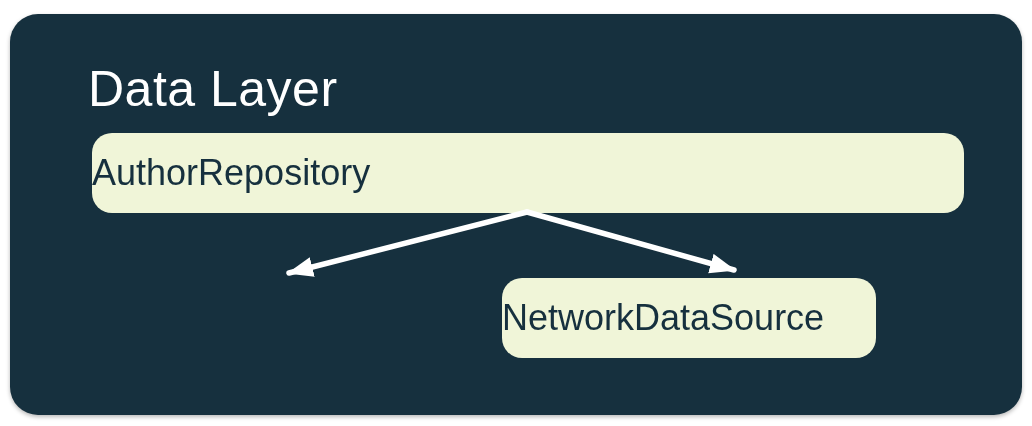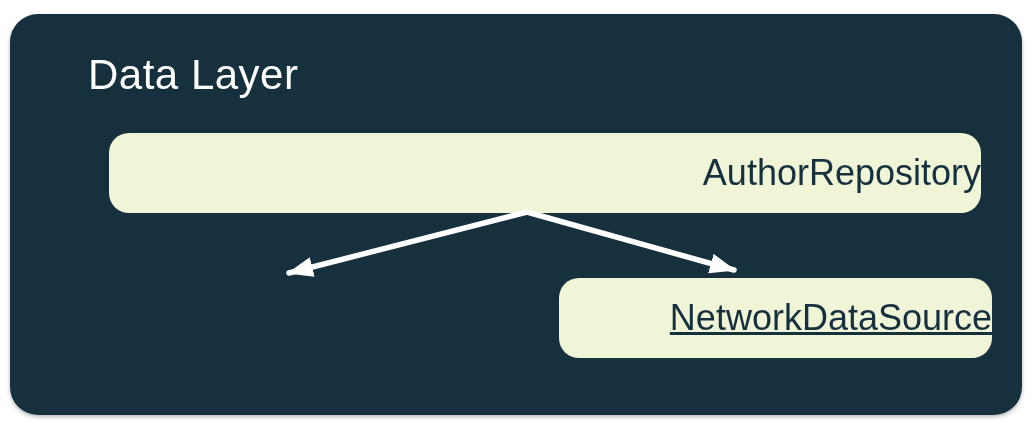--- a/index.html
+++ b/index.html
@@ -21,43 +21,42 @@
     top: 14px;
     width: 1012px;
     height: 401px;
     background: var(--container-bg, #16303E);
     border-radius: 28px;
     box-shadow: 0 2px 4px rgba(0,0,0,0.28);
   }
   .title {
     position: absolute;
     left: 78px;
-    top: 26px;
-    font-size: 42px;
+    top: 36px;
+    font-size: 50px;
     line-height: 1;
     padding-top: 14px;
     color: var(--title-text, #FFFFFF);
     letter-spacing: 0.5px;
     white-space: nowrap;
   }
   .node {
     position: absolute;
     background: var(--node-bg, #F0F5D8);
     border-radius: 20px;
     display: flex;
     align-items: center;
-    justify-content: flex-end;
+    justify-content: flex-start;
     color: var(--node-text, #16303E);
     font-size: 36px;
     white-space: nowrap;
-    margin-left: 17px;
   }
   .node-top   { left: 82px;  top: 119px; width: 872px; height: 80px; }
   .node-left  { left: 82px;  top: 264px; width: 376px; height: 80px; }
-  .node-right { left: 532px; top: 264px; width: 433px; height: 80px; text-decoration: underline; }
+  .node-right { left: 492px; top: 264px; width: 374px; height: 80px; }
   .edges {
     position: absolute;
     left: 0;
     top: 0;
     pointer-events: none;
   }
   .edge {
     stroke: var(--arrow, #FFFFFF);
     stroke-width: 5.5;
     stroke-linecap: round;

